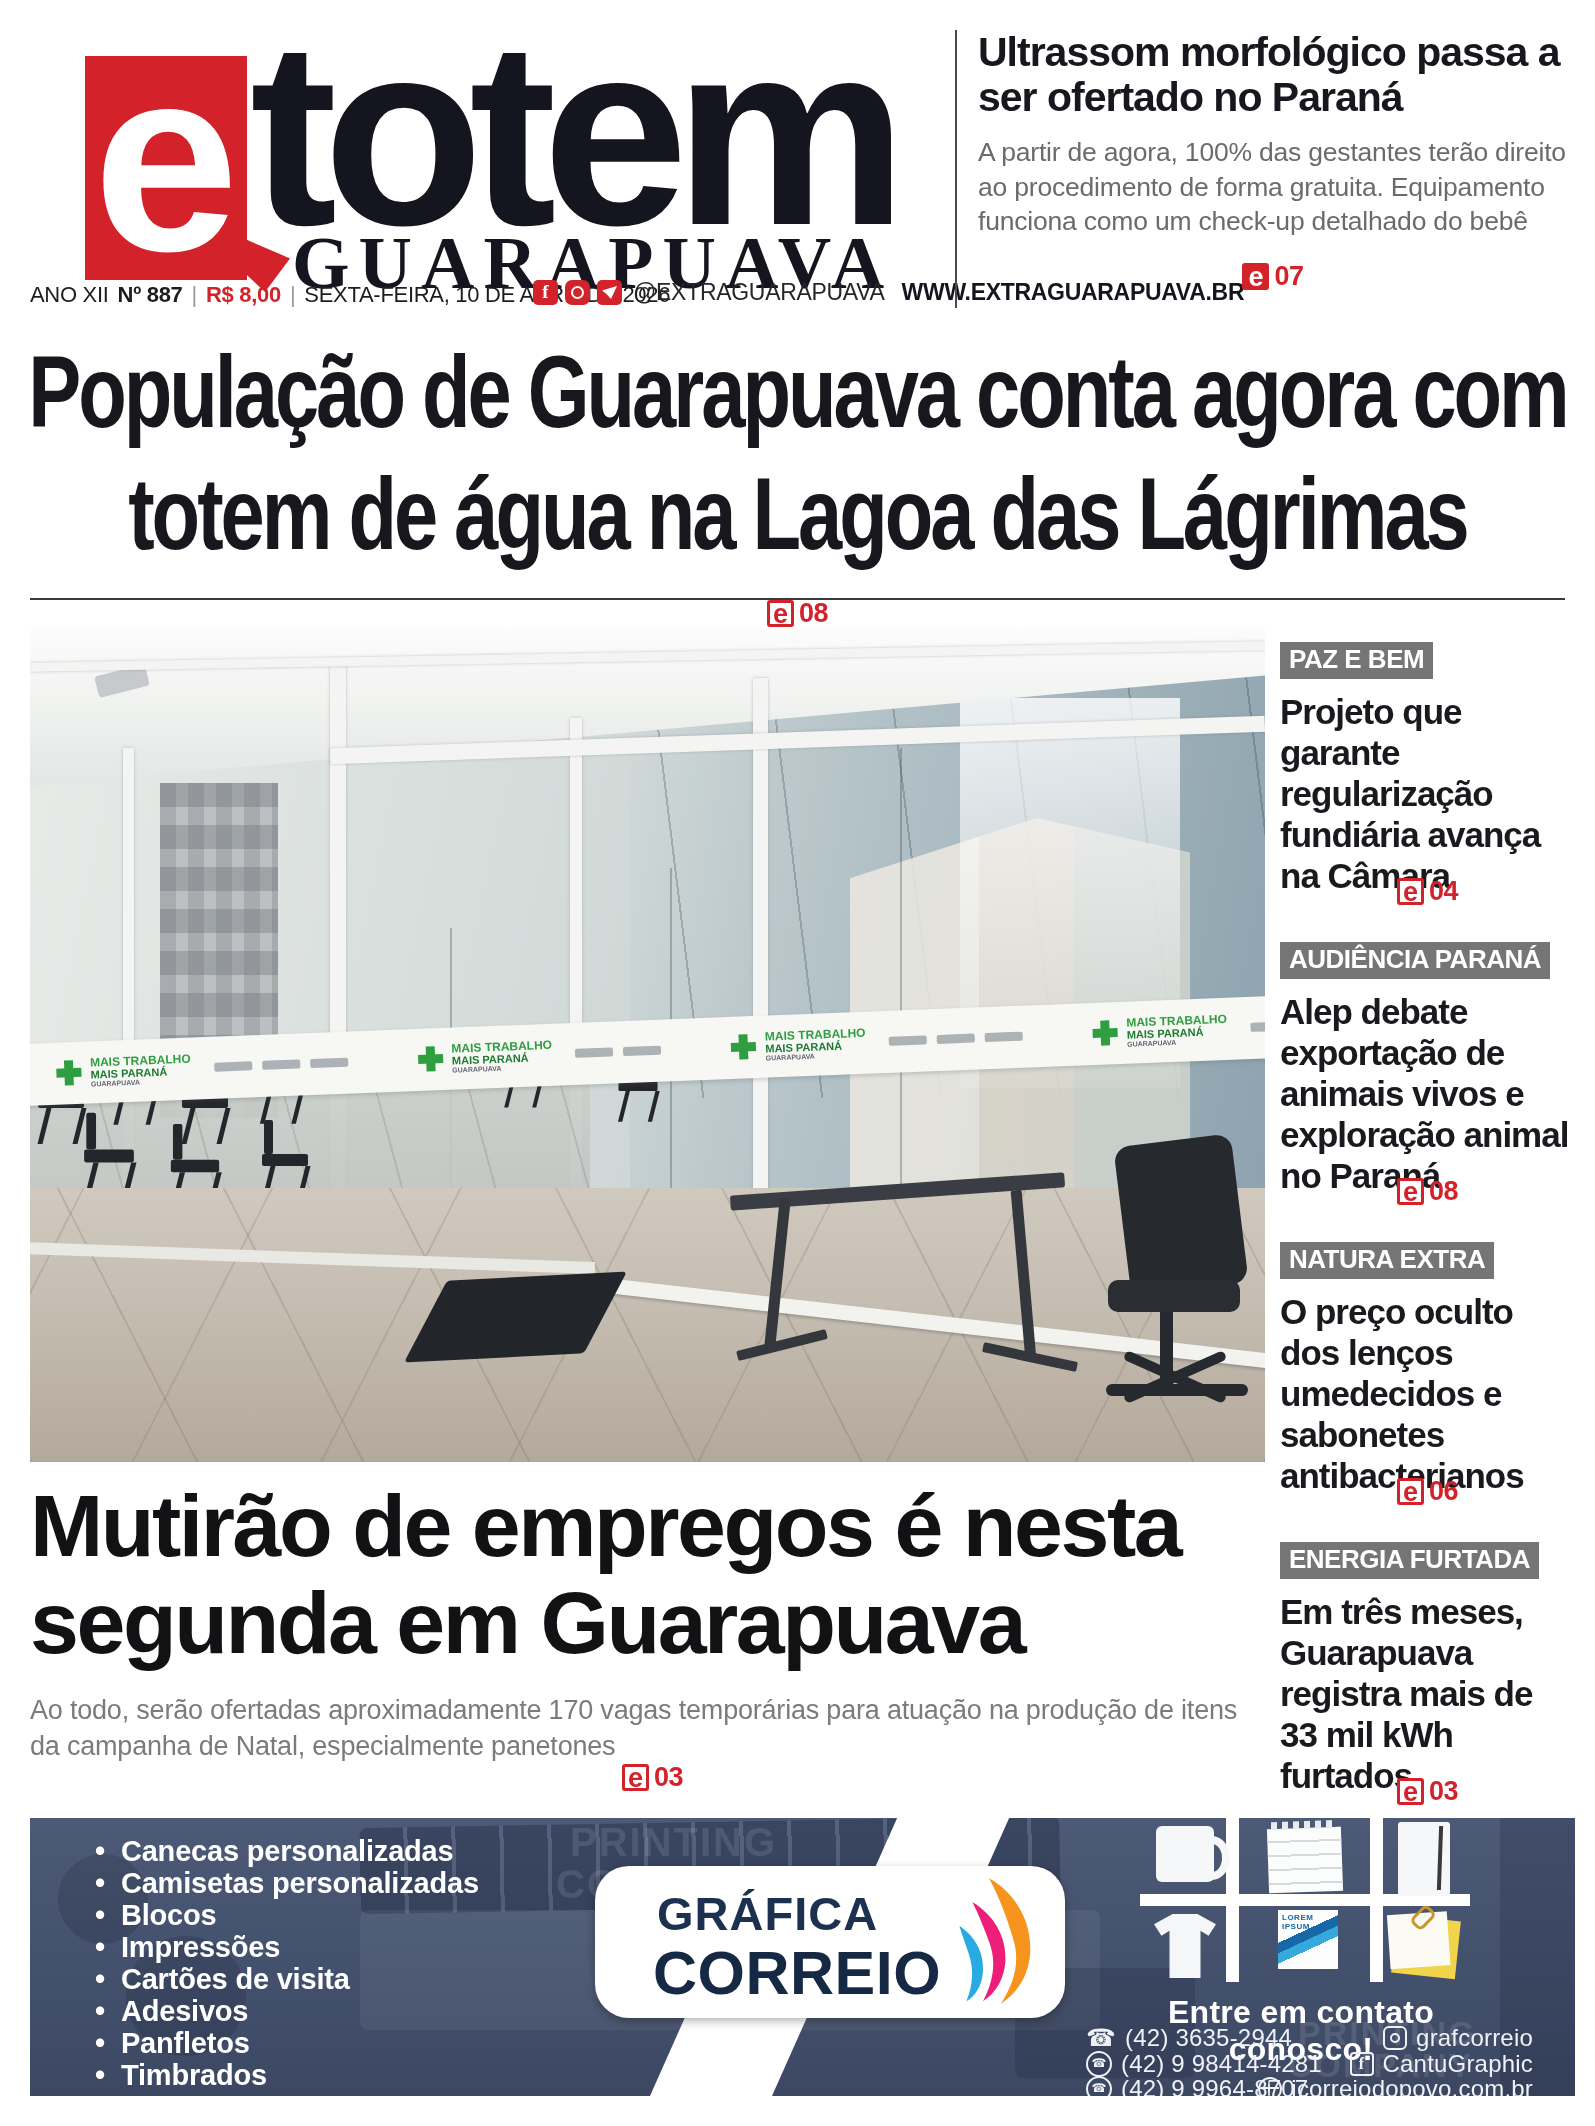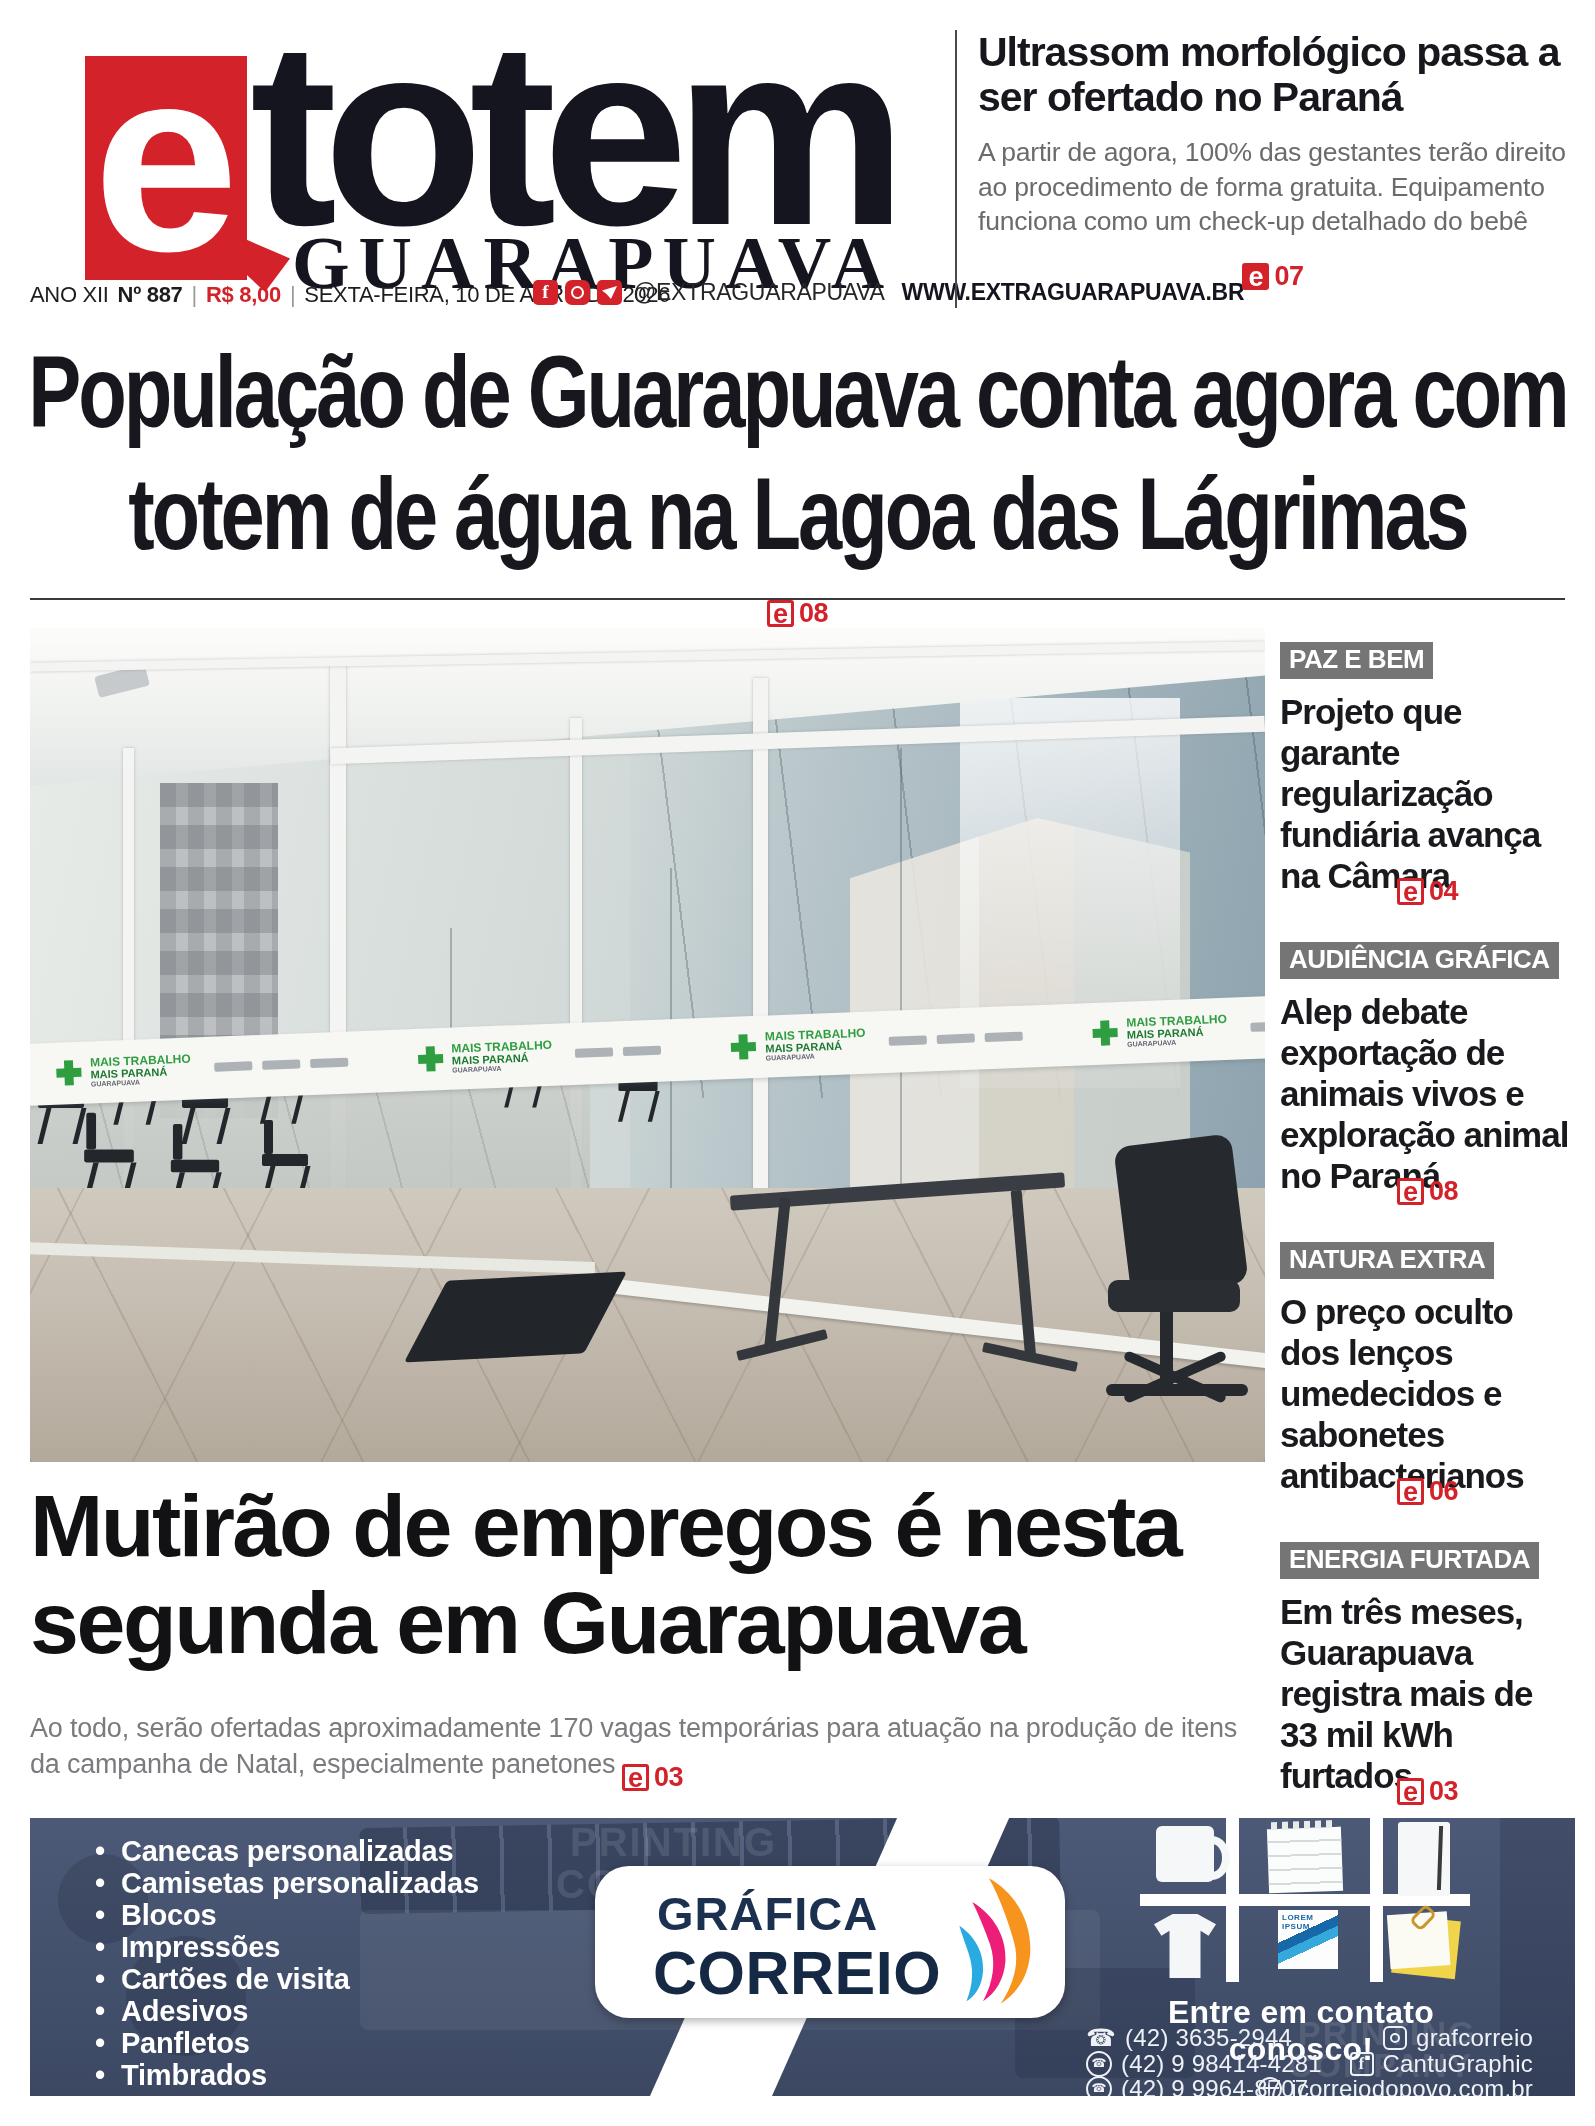--- a/index.html
+++ b/index.html
@@ -112,21 +112,21 @@
   
   .sb-story{left:1280px;width:295px;height:300px;}
   .kicker{display:inline-block;background:#757575;color:#fff;font-weight:700;font-size:26px;
           padding:2px 9px 4px;letter-spacing:-0.5px;}
   .sb-title{margin-top:13px;font-size:35px;font-weight:800;line-height:1.17;letter-spacing:-1px;color:#1a1a1e;}
   .sb-ref{position:absolute;left:0;right:0;top:234px;text-align:center;}
 
   
   .emp{left:30px;top:1478px;width:1245px;}
   .emp-title{font-size:88px;font-weight:700;letter-spacing:-2.5px;line-height:1.1;color:#121215;}
-  .emp-summary{margin-top:38px;width:1240px;font-size:27px;line-height:1.35;color:#7a7b7e;letter-spacing:-0.2px;}
+  .emp-summary{margin-top:20px;width:1240px;font-size:27px;line-height:1.35;color:#7a7b7e;letter-spacing:-0.2px;}
   .emp-ref{left:30px;top:1762px;width:1245px;text-align:center;}
 
   
   .ad{left:30px;top:1818px;width:1545px;height:278px;overflow:hidden;
       background:linear-gradient(180deg,#4d5a77 0%,#414e6a 70%,#3c4862 100%);}
   .ad-deco{position:absolute;background:rgba(15,24,45,.18);border-radius:8px;}
   .ad-deco.light{background:rgba(255,255,255,.06);}
   .ad-keys{position:absolute;left:330px;top:4px;width:700px;height:86px;border-radius:8px;
      background:repeating-linear-gradient(90deg,rgba(10,18,38,.28) 0 44px,rgba(255,255,255,.05) 44px 48px);transform:rotate(-1deg);}
   .ad-circle{position:absolute;border-radius:50%;background:rgba(10,16,34,.16);}
@@ -329,21 +329,21 @@
     <span class="kicker">PAZ E BEM</span>
     <div class="sb-title">Projeto que garante regularização fundiária avança na Câmara</div>
     <div class="sb-ref">
       <span class="eref">
         <span class="ebox">e</span>
         <span class="enum">04</span>
       </span>
     </div>
   </div>
   <div class="abs sb-story" style="top:942px;">
-    <span class="kicker">AUDIÊNCIA GRÁFICA</span>
+    <span class="kicker">AUDIÊNCIA PARANÁ</span>
     <div class="sb-title">Alep debate exportação de animais vivos e exploração animal no Paraná</div>
     <div class="sb-ref">
       <span class="eref">
         <span class="ebox">e</span>
         <span class="enum">08</span>
       </span>
     </div>
   </div>
   <div class="abs sb-story" style="top:1242px;">
     <span class="kicker">NATURA EXTRA</span>

